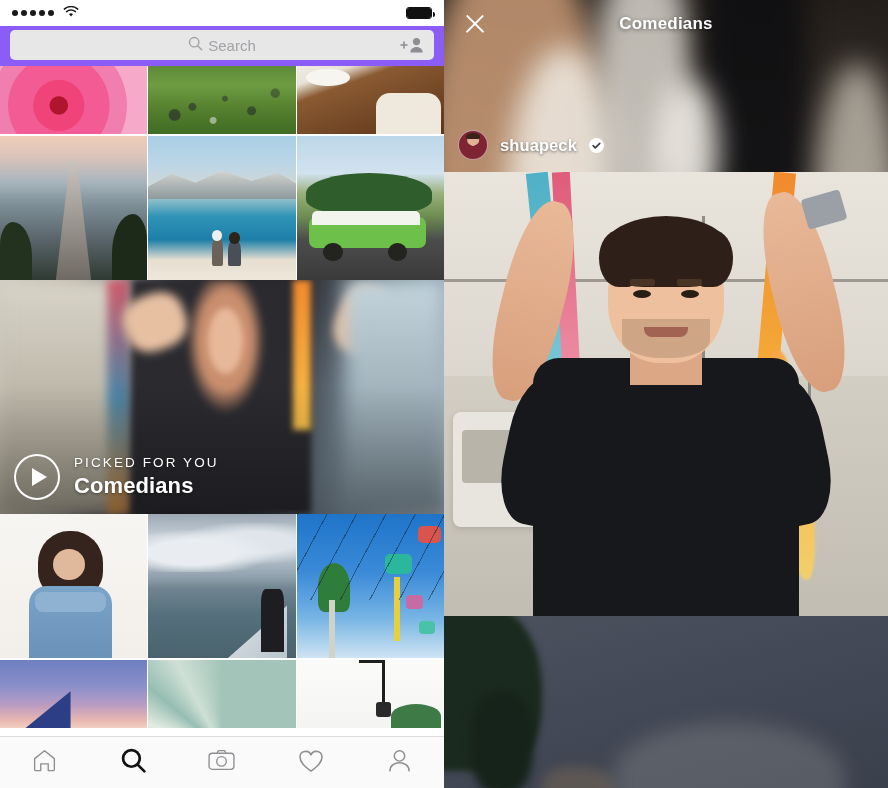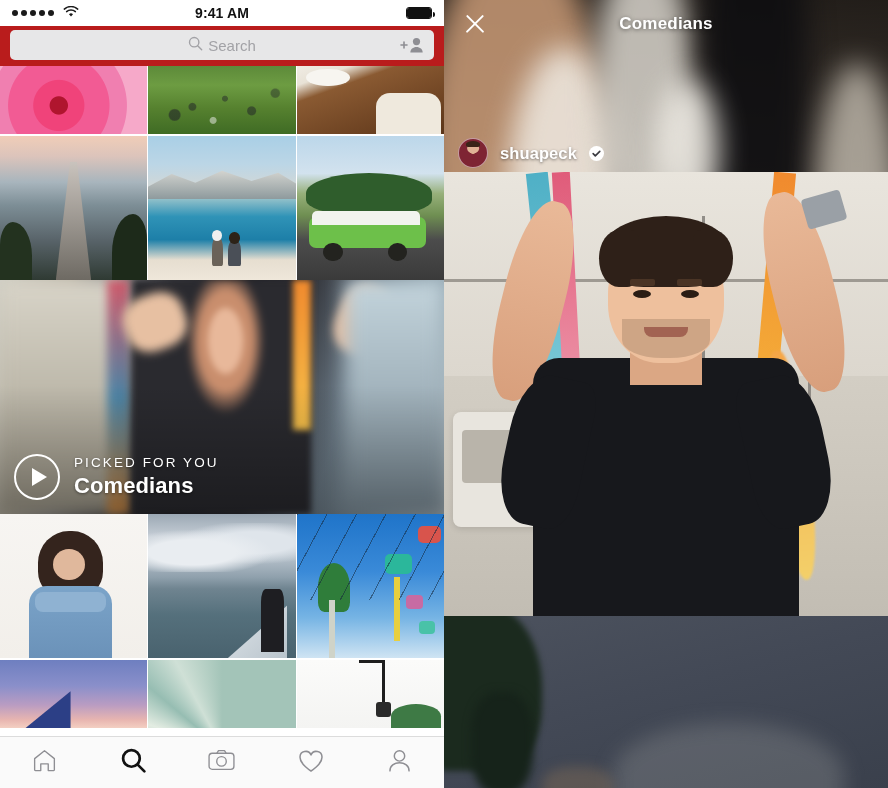--- a/index.html
+++ b/index.html
@@ -36,21 +36,21 @@
     width: 26px; height: 12px; border: 1.5px solid #111; border-radius: 3px;
     position: relative; background: #111; background-clip: content-box; padding: 0;
   }
   .battery::after {
     content: ""; position: absolute; right: -4px; top: 3.5px;
     width: 2.5px; height: 5px; background: #111; border-radius: 0 2px 2px 0;
   }
 
   
   .searchwrap {
-    flex: 0 0 40px; background: #b91c1c; padding: 4px 10px 6px;
+    flex: 0 0 40px; background: #8b5cf6; padding: 4px 10px 6px;
     display: flex; align-items: center;
   }
   .searchbar {
     position: relative; width: 100%; height: 30px;
     background: #e7e7e8; border-radius: 5px;
     display: flex; align-items: center; justify-content: center;
   }
   .search-inner { display: flex; align-items: center; gap: 5px; }
   .search-ph { font-size: 15px; color: #a2a2a6; }
   .addperson {
@@ -134,21 +134,21 @@
     background: #fff; border-radius: 2px; transform-origin: center;
   }
   .close-x::before { transform: translate(-50%,-50%) rotate(45deg); }
   .close-x::after  { transform: translate(-50%,-50%) rotate(-45deg); }
   .story-title {
     position: absolute; left: 0; right: 0; text-align: center;
     font-size: 17px; font-weight: 700; color: #fff; letter-spacing: .2px;
     text-shadow: 0 1px 4px rgba(0,0,0,.5); pointer-events: none;
   }
   .userrow {
-    position: absolute; top: 138px; left: 14px; z-index: 6;
+    position: absolute; top: 130px; left: 14px; z-index: 6;
     display: flex; align-items: center; gap: 12px;
   }
   .avatar {
     width: 30px; height: 30px; border-radius: 50%; overflow: hidden;
     border: 1.5px solid rgba(255,255,255,.55); flex: 0 0 30px;
     background: radial-gradient(circle at 50% 34%, #d8a88a 0 22%, #7e2433 23% 100%);
     position: relative;
   }
   .avatar::before {
     content: ""; position: absolute; left: 50%; top: 14%;
@@ -194,21 +194,20 @@
             <i></i>
         </span>
         <span class="wifi">
           <svg width="16" height="12" viewBox="0 0 16 12">
             <path d="M8 10.6l-2-2.4a3.1 3.1 0 014 0z" fill="#1a1a1a"></path>
             <path d="M3.6 5.6a6.6 6.6 0 018.8 0" stroke="#1a1a1a" stroke-width="1.5" fill="none" stroke-linecap="round"></path>
             <path d="M1.3 3.1a10 10 0 0113.4 0" stroke="#1a1a1a" stroke-width="1.5" fill="none" stroke-linecap="round"></path>
           </svg>
         </span>
       </div>
-      <div class="sb-time">9:41 AM</div>
       <div class="sb-right">
         <span class="battery"></span>
       </div>
     </div>
 
     <div class="searchwrap">
       <div class="searchbar">
         <div class="search-inner">
           <span>
             <svg width="15" height="15" viewBox="0 0 16 16">

